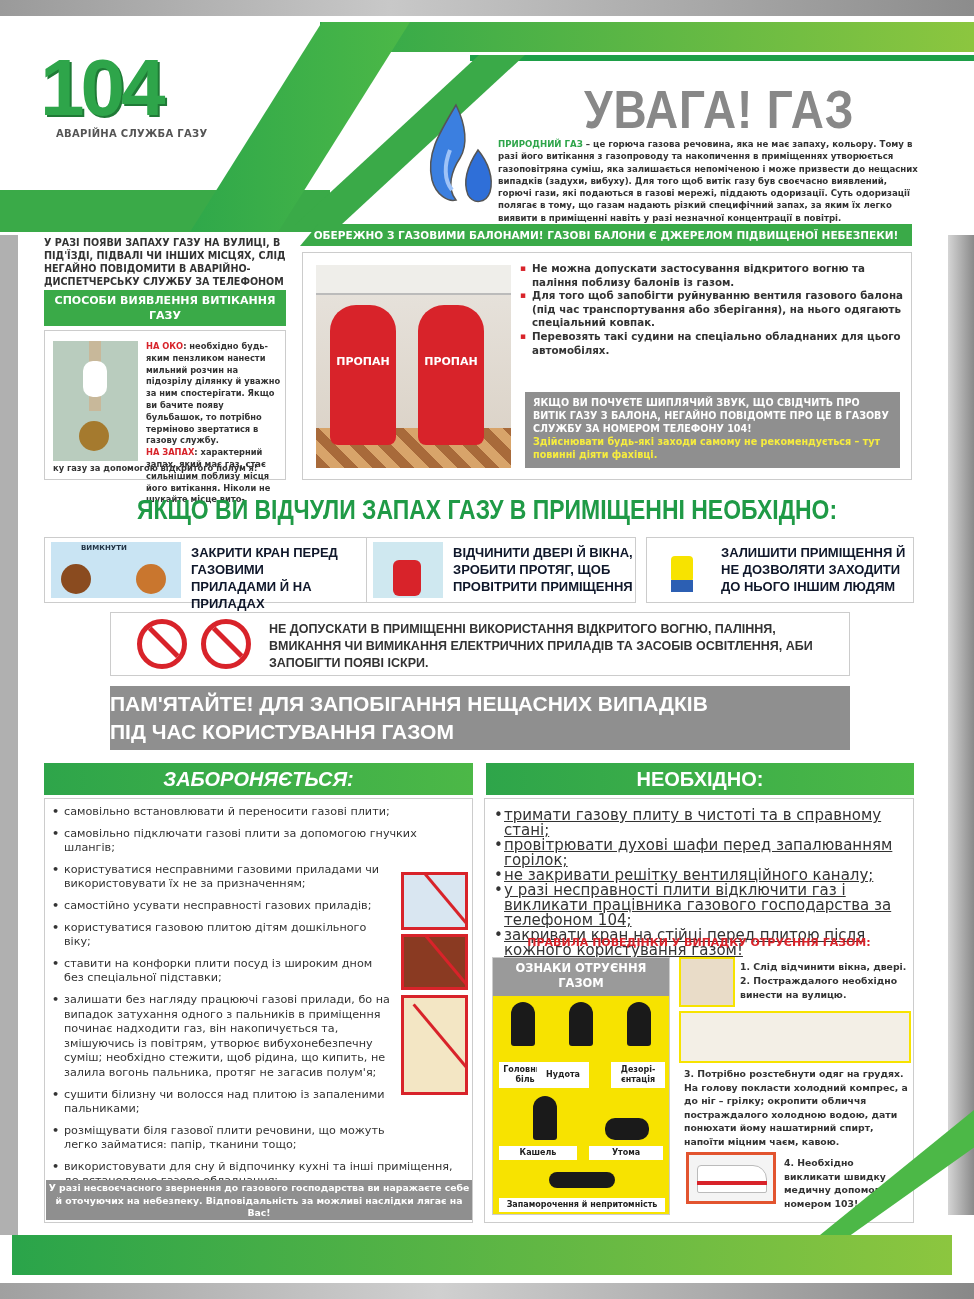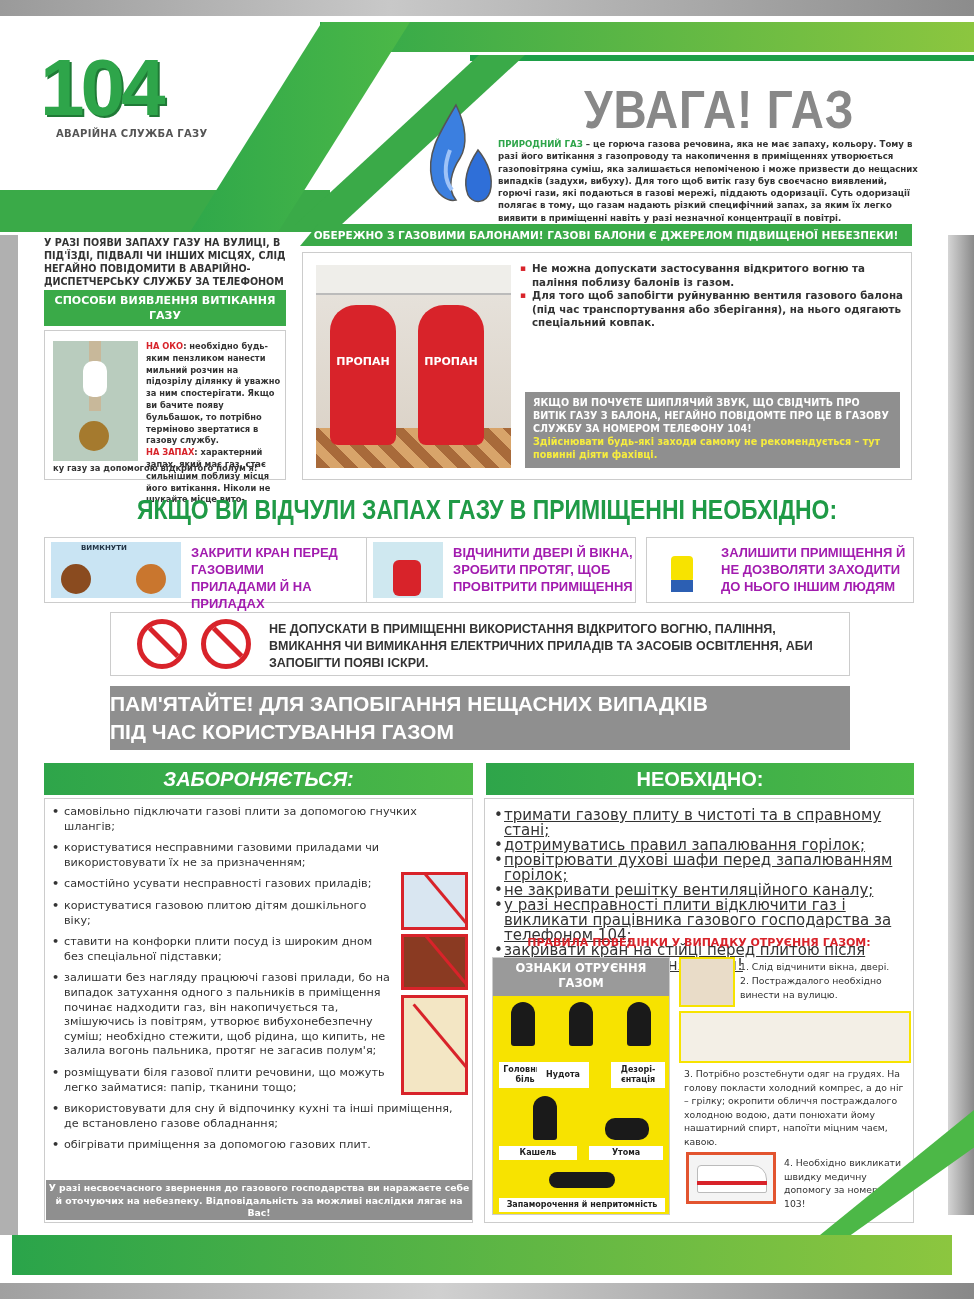--- a/index.html
+++ b/index.html
@@ -55,21 +55,21 @@
   .detect-img { left:53px; top:341px; width:85px; height:120px; background:#b9ccbe; }
   .detect-text { left:146px; top:341px; width:135px; font-size:8.3px; font-weight:bold; line-height:11.8px; color:#333; }
   .detect-text .r { color:#d8232a; }
   .detect-tail { left:53px; top:463px; width:230px; font-size:8.3px; font-weight:bold; color:#333; }
 
   
   .smell-title { left:0; top:494px; width:974px; text-align:center; font-family:"Liberation Sans",sans-serif; font-weight:bold; font-size:28px; color:#1f9a46; transform: scaleX(0.82); }
 
   .act-card { top:537px; height:66px; border:1px solid #ccc; background:#fff; }
   .act-img { position:absolute; left:6px; top:4px; width:130px; height:56px; background:#c9e4f3; }
-  .act-text { position:absolute; top:6px; font-family:"Liberation Sans",sans-serif; font-weight:bold; font-size:13px; line-height:17px; color:#a21caf; }
+  .act-text { position:absolute; top:6px; font-family:"Liberation Sans",sans-serif; font-weight:bold; font-size:13px; line-height:17px; color:#0f172a; }
 
   .fire-box { left:110px; top:612px; width:740px; height:64px; border:1px solid #ccc; }
   .no-sign { position:absolute; top:6px; width:50px; height:50px; border:5px solid #d8232a; border-radius:50%; background:#fff; overflow:hidden; }
   .no-sign::after { content:""; position:absolute; left:-6px; top:18px; width:60px; height:5px; background:#d8232a; transform: rotate(45deg); }
   .fire-text { position:absolute; left:158px; top:8px; width:570px; font-family:"Liberation Sans",sans-serif; font-weight:bold; font-size:12.5px; line-height:17px; color:#333; }
 
   .remember { left:110px; top:686px; width:740px; height:64px; background:#8f8f8f; color:#fff; font-family:"Liberation Sans",sans-serif; font-weight:bold; font-size:21px; line-height:28px; text-align:left; padding-top:4px; }
 
   
   .col-head { top:763px; height:32px; background: linear-gradient(90deg,#2ea54a,#4cb847); color:#fff; font-family:"Liberation Sans",sans-serif; font-weight:bold; font-size:20px; display:flex; align-items:center; justify-content:center; }
@@ -87,21 +87,21 @@
   .need-list li { position:relative; padding-left:10px; }
   .need-list li::before { content:"•"; position:absolute; left:0; top:0; }
   .poison-title { left:484px; top:936px; width:430px; text-align:center; font-size:11px; font-weight:bold; color:#d8232a; }
 
   .signs-box { left:492px; top:957px; width:178px; height:258px; background:#f7e300; border:1px solid #ccc; }
   .signs-head { position:absolute; left:0; top:0; width:100%; height:38px; background:#9a9a9a; color:#fff; font-size:11.5px; font-weight:bold; text-align:center; line-height:15px; padding-top:3px; }
   .sign-fig { position:absolute; width:24px; height:44px; background:#1a1a1a; border-radius:12px 12px 3px 3px; }
   .sign-lbl { position:absolute; background:#fff; font-size:8px; font-weight:bold; color:#222; text-align:center; line-height:10px; display:flex; align-items:center; justify-content:center; }
 
   .step-img { border:2px solid #f7e300; background:#e9dcc8; }
-  .step-text { font-size:9.3px; font-weight:normal; line-height:13.5px; color:#333; }
+  .step-text { font-size:9.3px; font-weight:bold; line-height:13.5px; color:#333; }
   .amb { left:686px; top:1152px; width:90px; height:52px; border:3px solid #e2542f; background:#f4f4f4; }
   .amb-body { position:absolute; left:8px; top:10px; width:70px; height:28px; background:#fff; border:1px solid #bbb; border-radius:4px 14px 2px 2px; }
   .amb-stripe { position:absolute; left:8px; top:26px; width:70px; height:4px; background:#d8232a; }
 </style>
 </head>
 <body>
 
 <div class="abs top-bar"></div>
 <div class="abs left-strip"></div>
 <div class="abs right-strip"></div>
@@ -140,20 +140,21 @@
   <div class="cyl" style="left:14px;">
       <span class="cyl-label">ПРОПАН</span>
     </div>
   <div class="cyl" style="left:102px;">
       <span class="cyl-label">ПРОПАН</span>
     </div>
 </div>
 <ul class="abs cyl-list">
   <li>Не можна допускати застосування відкритого вогню та паління поблизу балонів із газом.</li>
   <li>Для того щоб запобігти руйнуванню вентиля газового балона (під час транспортування або зберігання), на нього одягають спеціальний ковпак.</li>
+  <li>Перевозять такі судини на спеціально обладнаних для цього автомобілях.</li>
 </ul>
 <div class="abs cyl-warn"><span>ЯКЩО ВИ ПОЧУЄТЕ ШИПЛЯЧИЙ ЗВУК, ЩО СВІДЧИТЬ ПРО ВИТІК ГАЗУ З БАЛОНА, НЕГАЙНО ПОВІДОМТЕ ПРО ЦЕ В ГАЗОВУ СЛУЖБУ ЗА НОМЕРОМ ТЕЛЕФОНУ 104!</span><br><span class="y">Здійснювати будь-які заходи самому не рекомендується – тут повинні діяти фахівці.</span></div>
 
 <div class="abs smell-title">ЯКЩО ВИ  ВІДЧУЛИ ЗАПАХ ГАЗУ В ПРИМІЩЕННІ НЕОБХІДНО:</div>
 
 <div class="abs act-card" style="left:44px;width:340px;">
   <div class="act-img">
     <span style="position:absolute;left:30px;top:2px;font-size:7px;font-weight:bold;color:#234;">ВИМКНУТИ</span>
     <div style="position:absolute;left:10px;top:22px;width:30px;height:30px;border-radius:50%;background:#8a4b1f;"></div>
     <div style="position:absolute;left:85px;top:22px;width:30px;height:30px;border-radius:50%;background:#c9762e;"></div>
@@ -181,40 +182,41 @@
 </div>
 
 <div class="abs remember">
   <div>ПАМ'ЯТАЙТЕ! ДЛЯ ЗАПОБІГАННЯ НЕЩАСНИХ ВИПАДКІВ</div>
   <div>ПІД ЧАС КОРИСТУВАННЯ ГАЗОМ</div>
 </div>
 
 <div class="abs col-head" style="left:44px;width:429px;font-style:italic;">ЗАБОРОНЯЄТЬСЯ:</div>
 <div class="abs forbid-box"></div>
 <ul class="abs forbid-list">
+  <li>самовільно встановлювати й переносити газові плити;</li>
   <li>самовільно підключати газові плити за допомогою гнучких шлангів;</li>
   <li>користуватися несправними газовими приладами чи використовувати їх не за призначенням;</li>
   <li class="narrow">самостійно усувати несправності газових приладів;</li>
   <li class="narrow">користуватися газовою плитою дітям дошкільного віку;</li>
   <li class="narrow">ставити на конфорки плити посуд із широким дном без спеціальної підставки;</li>
   <li class="narrow">залишати без нагляду працюючі газові прилади, бо на випадок затухання одного з пальників в приміщення починає надходити газ, він накопичується та, змішуючись із повітрям, утворює вибухонебезпечну суміш; необхідно стежити, щоб рідина, що кипить, не залила вогонь пальника, протяг не загасив полум'я;</li>
+  <li class="narrow">сушити білизну чи волосся над плитою із запаленими пальниками;</li>
   <li class="narrow">розміщувати біля газової плити речовини, що можуть легко займатися: папір, тканини тощо;</li>
   <li>використовувати для сну й відпочинку кухні та інші приміщення, де встановлено газове обладнання;</li>
   <li>обігрівати приміщення за допомогою газових плит.</li>
 </ul>
 <div class="abs forbid-pic" style="top:872px;height:58px;"></div>
 <div class="abs forbid-pic" style="top:934px;height:56px;background:#8a3a22;"></div>
 <div class="abs forbid-pic" style="top:995px;height:100px;background:#f3e6c4;"></div>
 <div class="abs forbid-foot">У разі несвоєчасного звернення до газового господарства ви наражаєте себе й оточуючих на небезпеку. Відповідальність за можливі наслідки лягає на Вас!</div>
 
 <div class="abs col-head" style="left:486px;width:428px;">НЕОБХІДНО:</div>
 <div class="abs need-box"></div>
 <ul class="abs need-list">
   <li>тримати газову плиту в чистоті та в справному стані;</li>
-  <li>дотримуватись правил запалювання горілок;</li>
   <li>провітрювати духові шафи перед запалюванням горілок;</li>
   <li>не закривати решітку вентиляційного каналу;</li>
   <li>у разі несправності плити відключити газ і викликати працівника газового господарства за телефоном 104;</li>
   <li>закривати кран на стійці перед плитою після кожного користування газом!</li>
 </ul>
 <div class="abs poison-title">ПРАВИЛА ПОВЕДІНКИ У ВИПАДКУ ОТРУЄННЯ ГАЗОМ:</div>
 
 <div class="abs signs-box">
   <div class="signs-head">ОЗНАКИ ОТРУЄННЯ ГАЗОМ</div>
   <div class="sign-fig" style="left:18px;top:44px;"></div>

